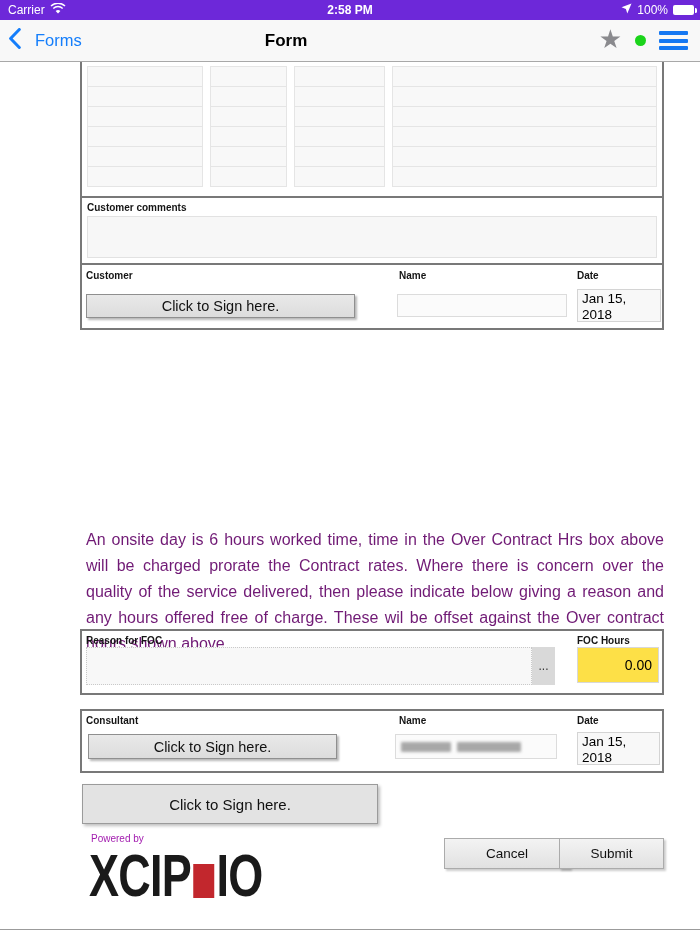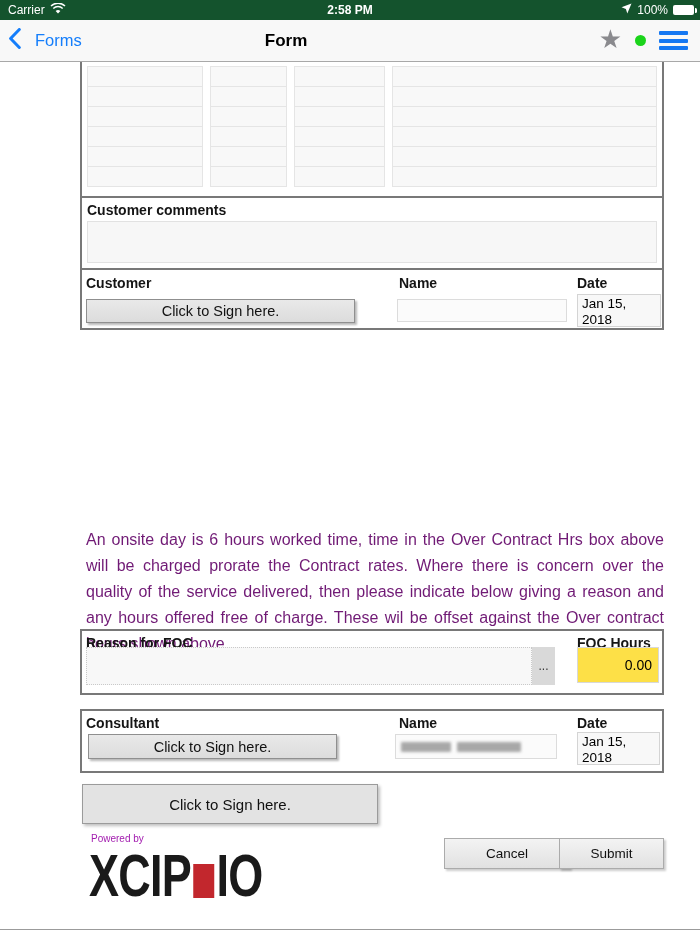--- a/index.html
+++ b/index.html
@@ -1,20 +1,20 @@
 <!DOCTYPE html>
 <html><head>
 <meta charset="utf-8">
 <style>
   html,body{margin:0;padding:0;width:700px;height:934px;overflow:hidden;background:#fff;
     font-family:"Liberation Sans",sans-serif;-webkit-font-smoothing:antialiased;}
   .abs{position:absolute;box-sizing:border-box;}
 
   
-  .status-bar{position:absolute;top:0;left:0;width:700px;height:20px;background:#14532d;color:#fff;
+  .status-bar{position:absolute;top:0;left:0;width:700px;height:20px;background:#6d28d9;color:#fff;
     font-size:12px;display:flex;align-items:center;}
   .sb-left{position:absolute;left:8px;top:0;height:20px;display:flex;align-items:center;gap:5px;}
   .sb-center{position:absolute;left:0;width:700px;text-align:center;font-weight:600;font-size:12px;}
   .sb-right{position:absolute;right:6px;top:0;height:20px;display:flex;align-items:center;gap:5px;}
   .battery{width:21px;height:10px;background:#fff;border-radius:2px;position:relative;}
   .battery:after{content:"";position:absolute;right:-3px;top:2.5px;width:2.5px;height:5px;background:#fff;
     border-radius:0 1.5px 1.5px 0;}
 
   
   .nav-bar{position:absolute;top:20px;left:0;width:700px;height:41px;background:#f8f8f8;
@@ -32,21 +32,21 @@
   .content{position:absolute;top:62px;left:0;width:700px;height:872px;background:#fff;}
   .bottom-line{position:absolute;left:0;top:867px;width:700px;height:1px;background:#9b9b9b;}
 
   
   .main-table{left:80px;top:0;width:584px;height:268px;border:2px solid #787878;border-top:none;background:#fff;}
   .detail-grid{display:grid;grid-template-columns:116px 77px 91px 1fr;column-gap:7px;
     padding:4px 5px;height:134px;box-sizing:border-box;}
   .grid-col{display:flex;flex-direction:column;}
   .grid-cell{height:21px;background:#f8f8f8;border:1px solid #e5e5e5;box-sizing:border-box;}
   .grid-cell + .grid-cell{margin-top:-1px;}
-  .section-label{font-size:14px;font-weight:bold;color:#151515;}
+  .section-label{font-size:10px;font-weight:bold;color:#151515;}
   .comments-section{border-top:2px solid #787878;padding:4px 5px 5px 5px;}
   .comments-box{margin-top:3px;height:40px;background:#f7f7f7;border:1px solid #e2e2e2;}
   .sig-row{border-top:2px solid #787878;position:relative;height:71px;}
 
   .sign-btn{background:linear-gradient(#e9e9e9,#dcdcdc);border:1px solid #8f8f8f;
     box-shadow:2px 2px 2px rgba(0,0,0,.28);display:flex;align-items:center;justify-content:center;
     font-size:14.5px;color:#111;cursor:pointer;}
   .text-input{background:#fbfbfb;border:1px solid #dcdcdc;}
   .date-box{background:#f8f8f8;border:1px solid #d4d4d4;font-size:13.5px;line-height:1.18;
     padding:1px 4px;color:#000;}

